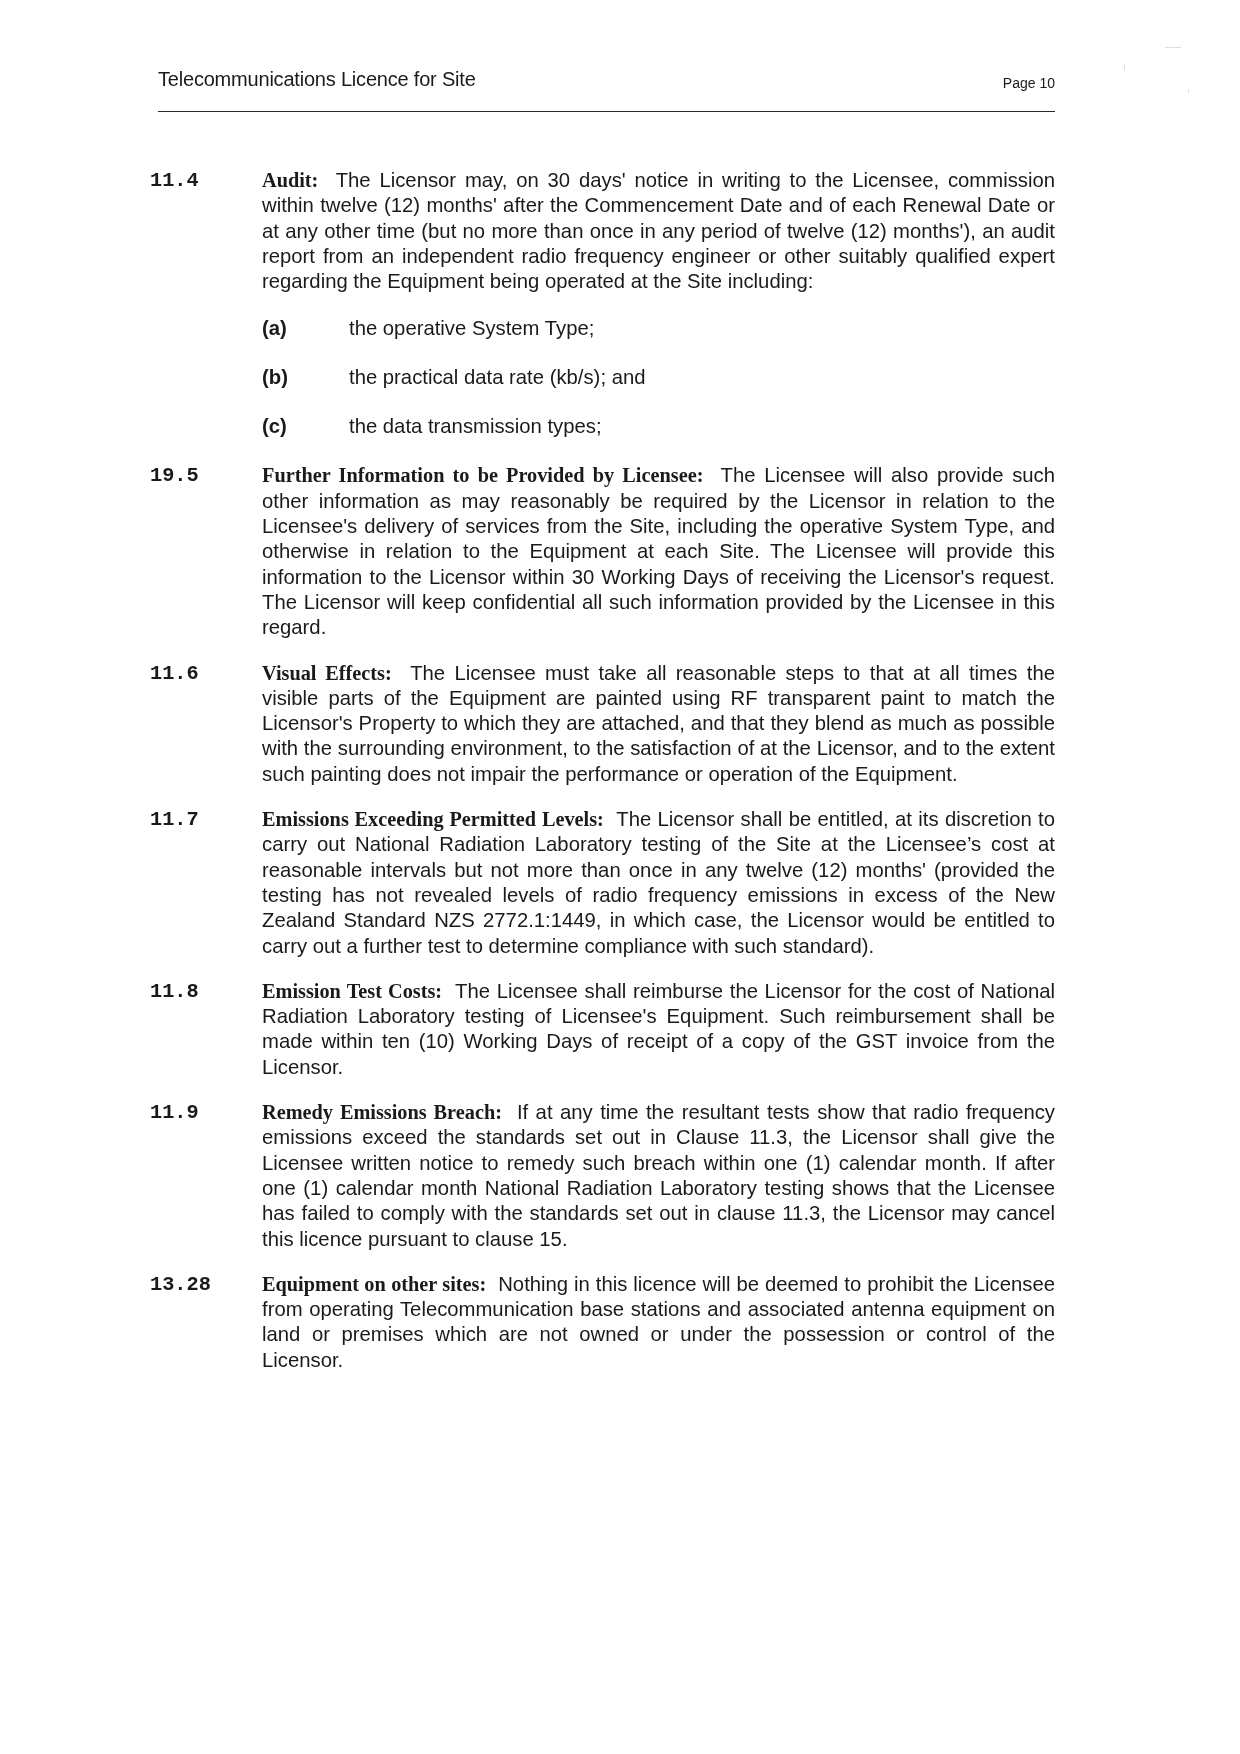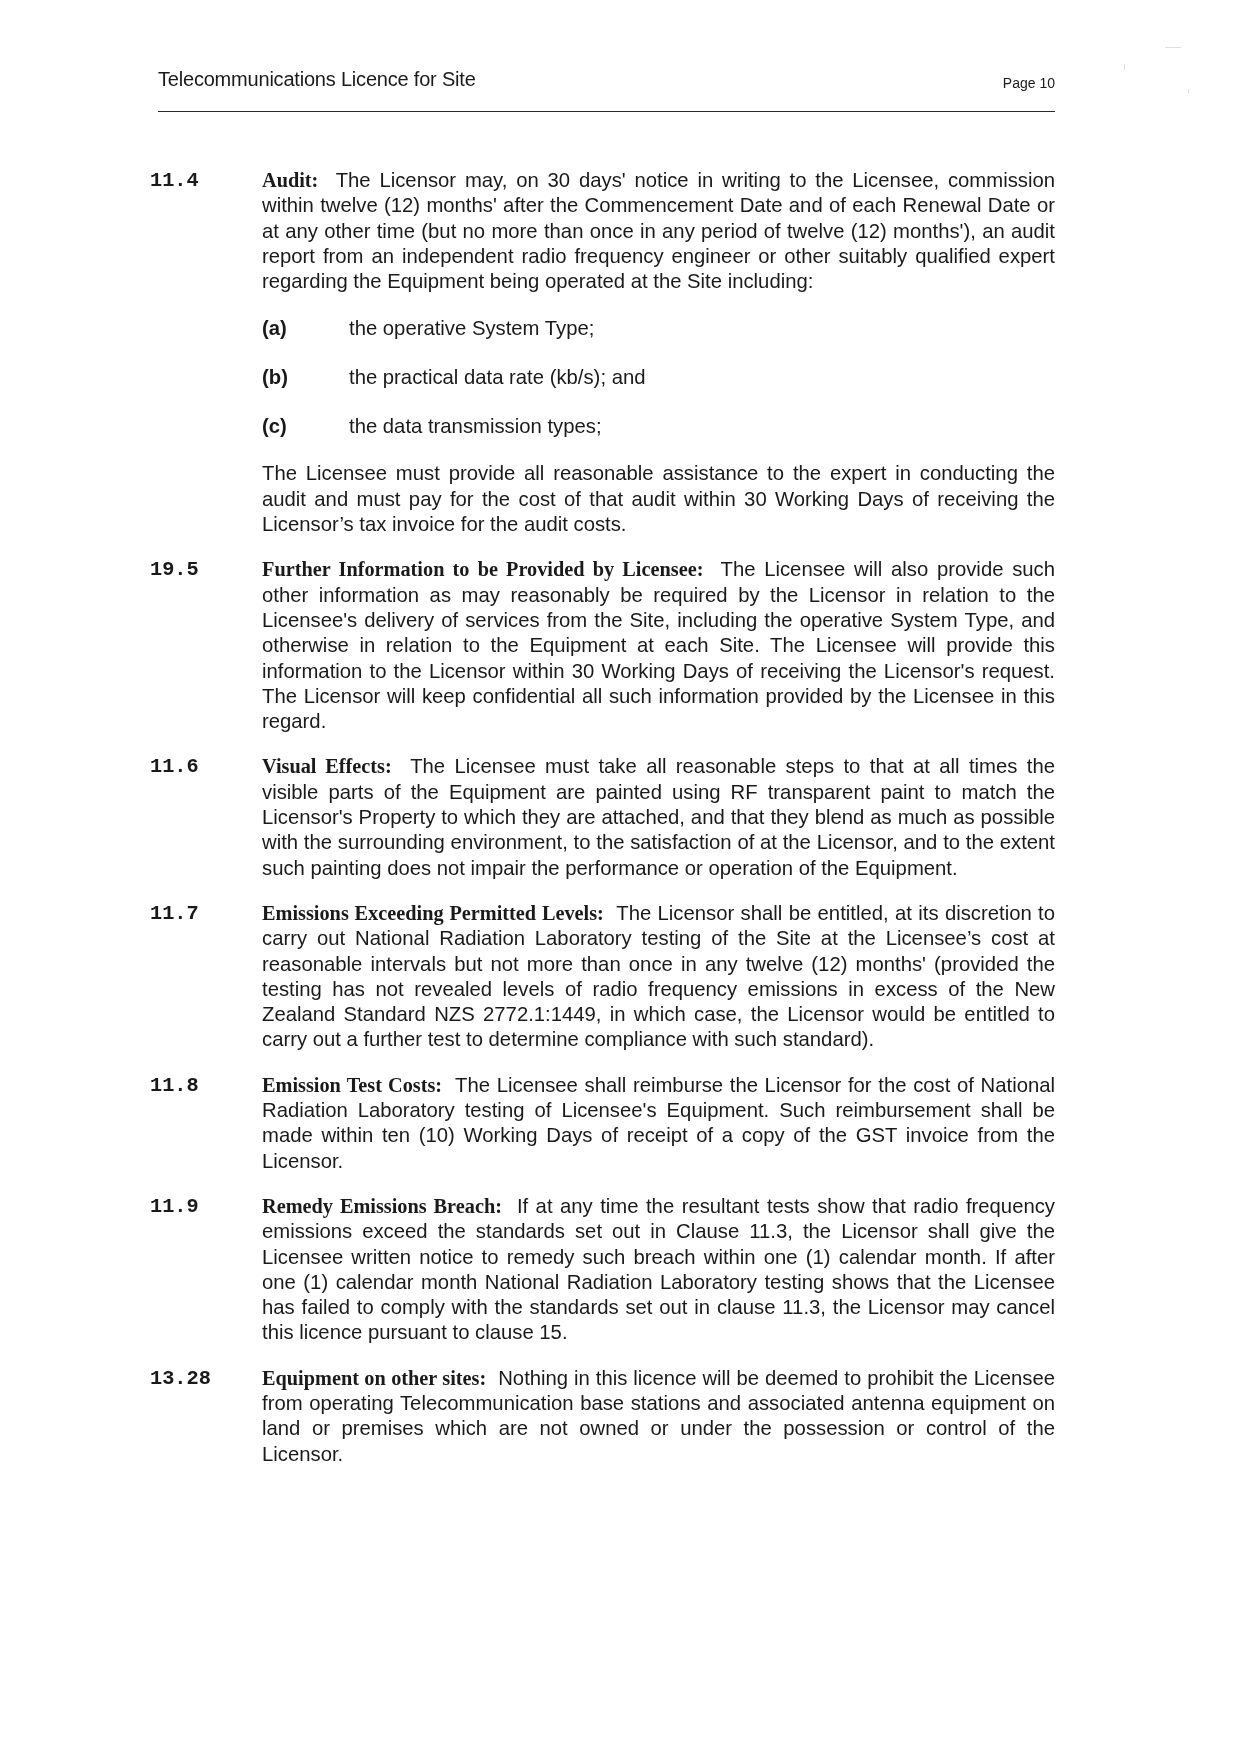--- a/index.html
+++ b/index.html
@@ -66,21 +66,20 @@
       </li>
       <li class="sub-item">
         <span class="sub-label">(b)</span>
         <span>the practical data rate (kb/s); and</span>
       </li>
       <li class="sub-item">
         <span class="sub-label">(c)</span>
         <span>the data transmission types;</span>
       </li>
     </ul>
-    <div class="after-text">The Licensee must provide all reasonable assistance to the expert in conducting the audit and must pay for the cost of that audit within 30 Working Days of receiving the Licensor’s tax invoice for the audit costs.</div>
   </div>
 
   <div class="clause">
     <span class="clause-num">19.5</span>
     <div>
       <span class="clause-heading">Further Information to be Provided by Licensee:</span>&nbsp;
       <span>The Licensee will also provide such other information as may reasonably be required by the Licensor in relation to the Licensee's delivery of services from the Site, including the operative System Type, and otherwise in relation to the Equipment at each Site. The Licensee will provide this information to the Licensor within 30 Working Days of receiving the Licensor's request. The Licensor will keep confidential all such information provided by the Licensee in this regard.</span>
     </div>
   </div>
 

